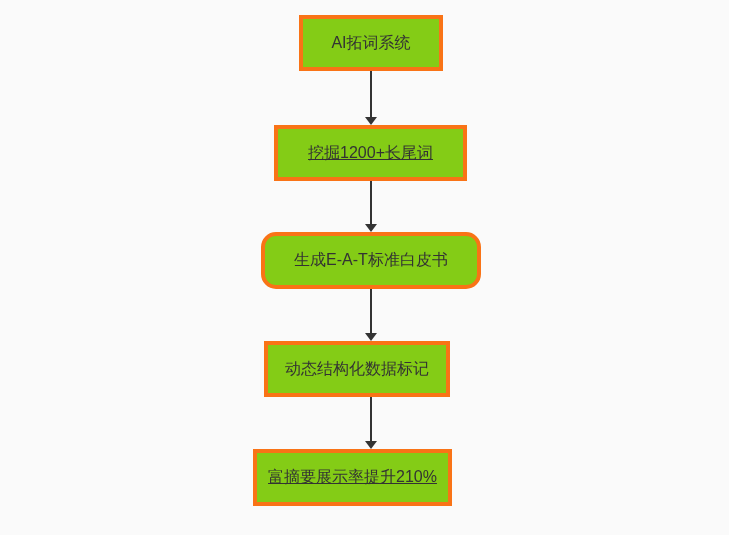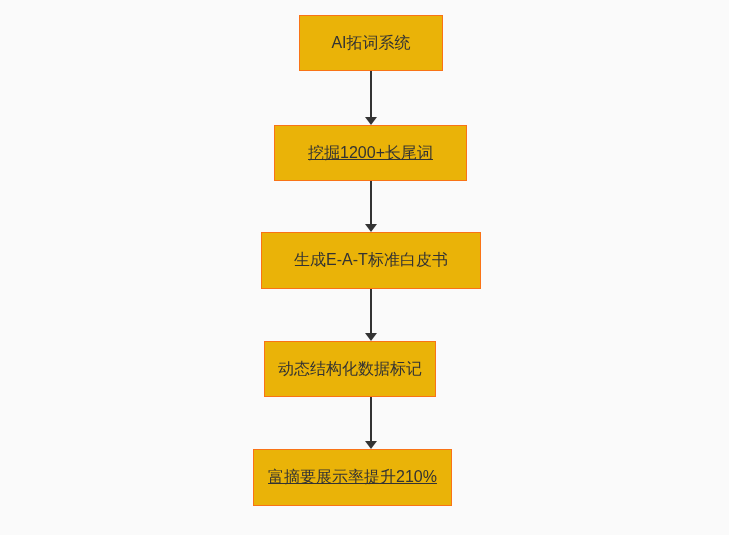--- a/index.html
+++ b/index.html
@@ -10,34 +10,34 @@
     position: relative;
     width: 729px;
     height: 535px;
     background: #fafafa;
     font-family: "Liberation Sans", "DejaVu Sans", sans-serif;
     overflow: hidden;
   }
   .node {
     position: absolute;
     box-sizing: border-box;
-    background: #eab308;
-    border: 1px solid #f97316;
+    background: #84cc16;
+    border: 4px solid #f97316;
     display: flex;
     align-items: center;
     justify-content: center;
     color: #333333;
     font-size: 16px;
     text-align: center;
     white-space: nowrap;
   }
   .node-1 { left: 299px; top: 15px;  width: 144px; height: 56px; }
   .node-2 { left: 274px; top: 125px; width: 193px; height: 56px; text-decoration: underline; }
-  .node-3 { left: 261px; top: 232px; width: 220px; height: 57px; }
-  .node-4 { left: 264px; top: 341px; width: 172px; height: 56px; font-family: Liberation Mono, monospace; }
+  .node-3 { left: 261px; top: 232px; width: 220px; height: 57px; border-radius: 15px; }
+  .node-4 { left: 264px; top: 341px; width: 186px; height: 56px; font-family: Liberation Mono, monospace; }
   .node-5 { left: 253px; top: 449px; width: 199px; height: 57px; text-decoration: underline; }
 
   .connector {
     position: absolute;
     left: 365px;            
     width: 12px;
     display: flex;
     flex-direction: column;
     align-items: center;
   }

